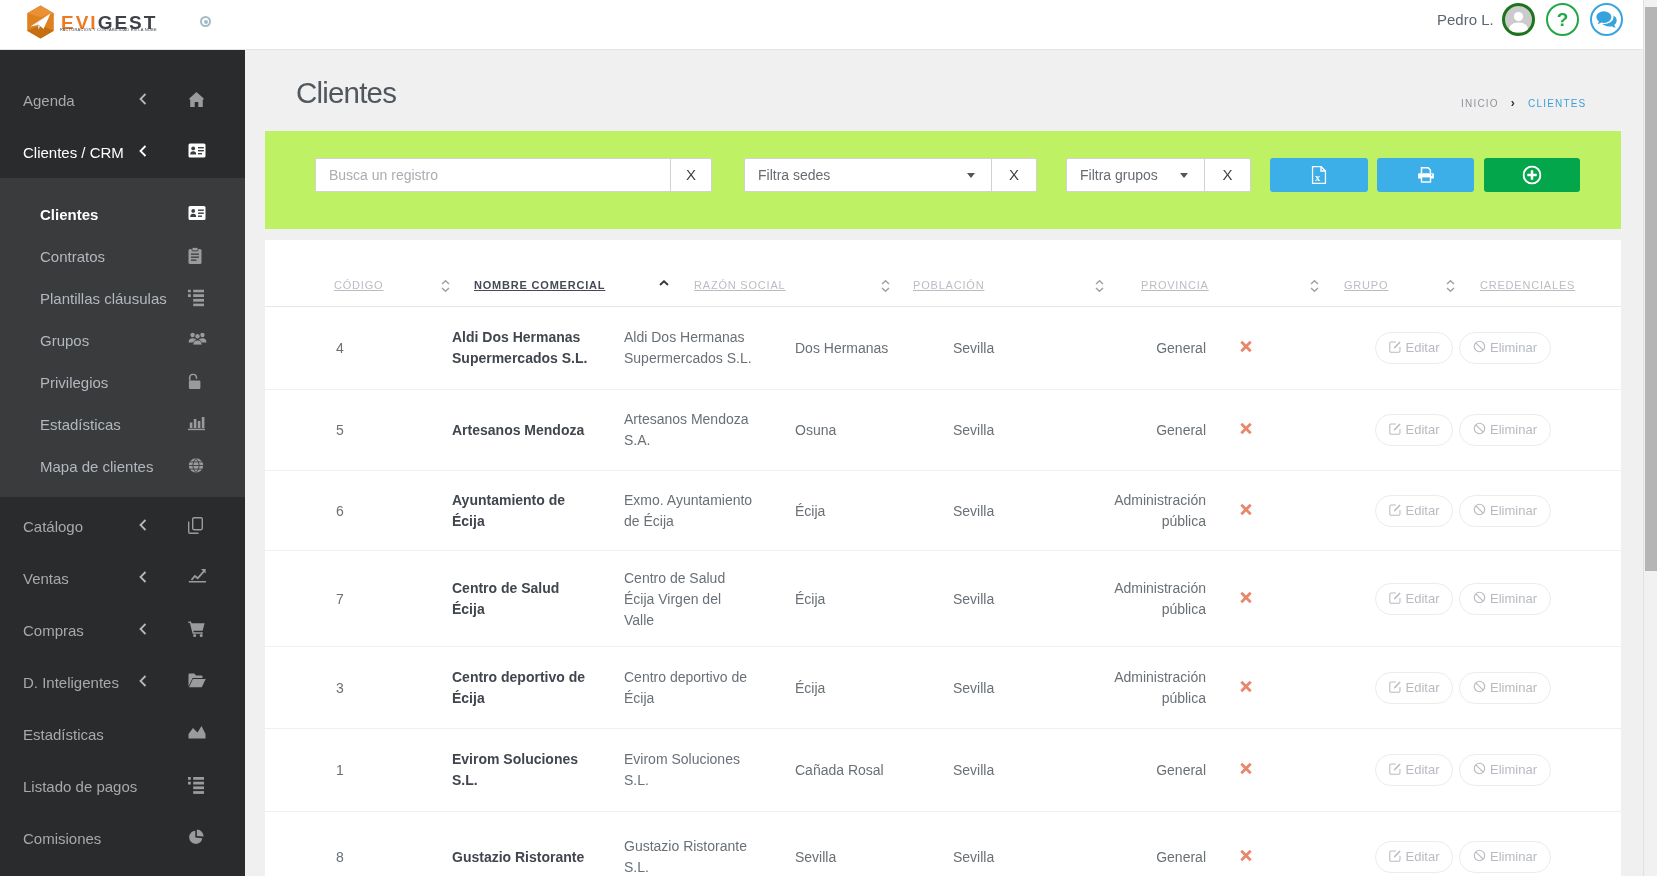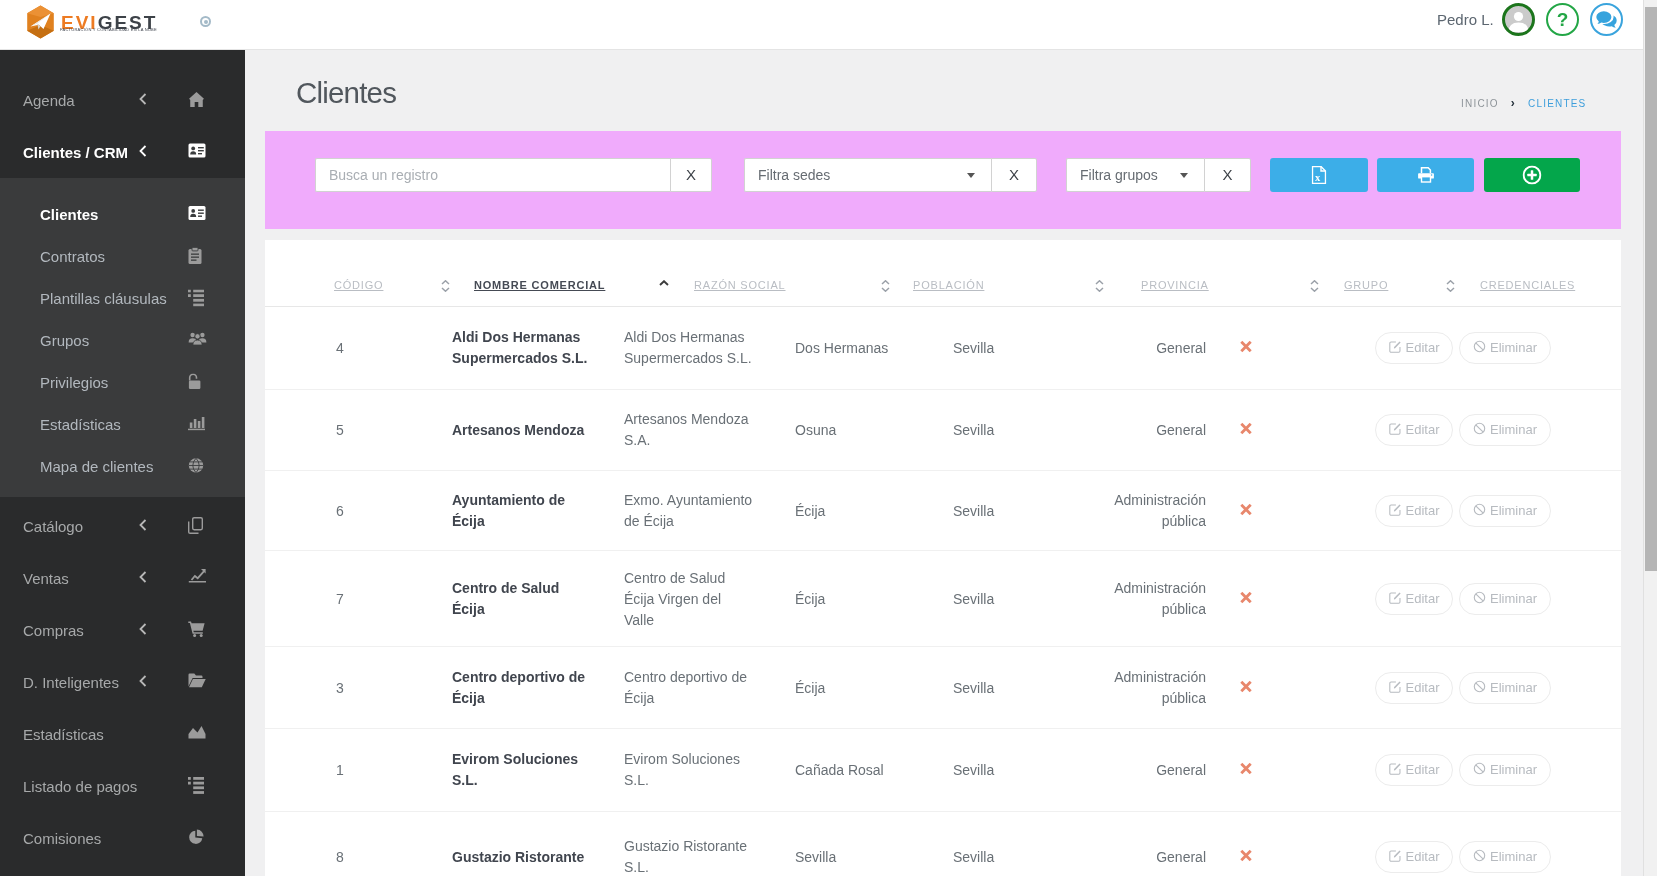--- a/index.html
+++ b/index.html
@@ -33,21 +33,21 @@
 #lowermenu { position:absolute; left:0; top:450px; width:250px; }
 .white { color:#fff !important; font-weight:bold; }
 
 
 #main { position:absolute; left:245px; top:50px; width:1398px; height:826px; background:#f0f0f1; }
 #title { position:absolute; left:51px; top:26px; font-size:29.5px; letter-spacing:-0.8px; color:#51575d; }
 #bc { position:absolute; left:1216px; top:46px; font-size:10px; letter-spacing:1.2px; color:#8e9499; white-space:nowrap; }
 #bc .blue { color:#3e9edb; }
 #bc .sep { color:#26323c; font-weight:bold; font-size:12px; margin:0 12px; }
 
-#fpanel { position:absolute; left:20px; top:81px; width:1356px; height:98px; background:#f0abfc; }
+#fpanel { position:absolute; left:20px; top:81px; width:1356px; height:98px; background:#bef264; }
 .ctl { position:absolute; top:27px; height:34px; }
 #searchin { left:50px; width:355px; border:1px solid #d2d2d2; border-right:none; border-radius:2px 0 0 2px; background:#fff; padding-left:13px; line-height:32px; font-size:14px; color:#a9aeb3; }
 .xbtn { border:1px solid #d2d2d2; border-radius:0 2px 2px 0; background:#fff; text-align:center; line-height:32px; font-size:15px; color:#3d4248; }
 #x1 { left:405px; width:42px; }
 .sel { border:1px solid #d2d2d2; border-right:none; border-radius:2px 0 0 2px; background:#fff; padding-left:13px; line-height:32px; font-size:14px; color:#666c72; }
 #sedes { left:479px; width:247px; }
 #x2 { left:726px; width:46px; }
 #grupos { left:801px; width:138px; }
 #x3 { left:939px; width:47px; }
 .caret { position:absolute; top:14px; width:0; height:0; border-left:4px solid transparent; border-right:4px solid transparent; border-top:5px solid #555; }
@@ -117,21 +117,21 @@
   <div class="mitem">
       <span class="txt">Agenda</span>
       <span class="chev"><svg width="8" height="12" viewBox="0 0 8 12">
           <path d="M6.5 1 L1.5 6 L6.5 11" fill="none" stroke="#b8b8b8" stroke-width="1.8"></path>
         </svg></span>
       <span class="icon"><svg width="17" height="17" viewBox="0 0 16 16">
           <path d="M8 1 L15 7.4 L13.9 8.5 L13.9 15 H9.7 V10.3 H6.3 V15 H2.1 V8.5 L1 7.4 Z" fill="#9b9b9b"></path>
         </svg></span>
     </div>
   <div class="mitem">
-      <span class="txt white" style="font-weight:bold">Clientes / CRM</span>
+      <span class="txt white" style="font-weight:normal">Clientes / CRM</span>
       <span class="chev"><svg width="8" height="12" viewBox="0 0 8 12">
           <path d="M6.5 1 L1.5 6 L6.5 11" fill="none" stroke="#ffffff" stroke-width="1.8"></path>
         </svg></span>
       <span class="icon"><svg width="18" height="15" viewBox="0 0 18 15">
           <rect x="0.5" y="0.5" width="17" height="14" rx="1.5" fill="#ffffff"></rect>
           <circle cx="5.2" cy="5.4" r="1.9" fill="#3b3d3e"></circle>
           <path d="M2.2 11.5 Q2.2 8.3 5.2 8.3 Q8.2 8.3 8.2 11.5 Z" fill="#3b3d3e"></path>
           <rect x="10" y="4" width="5.8" height="1.4" fill="#3b3d3e"></rect>
           <rect x="10" y="7" width="5.8" height="1.4" fill="#3b3d3e"></rect>
           <rect x="10" y="10" width="4" height="1.4" fill="#3b3d3e"></rect>

